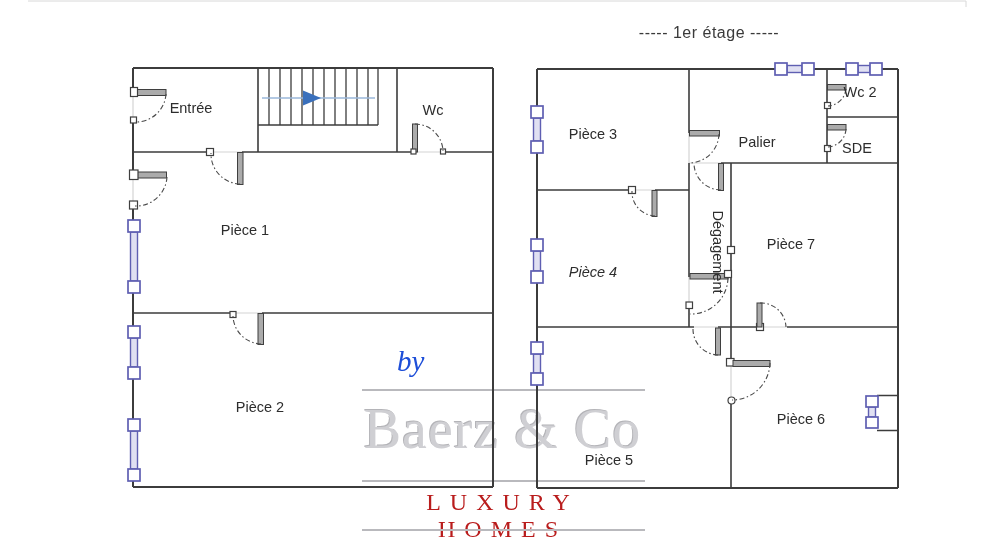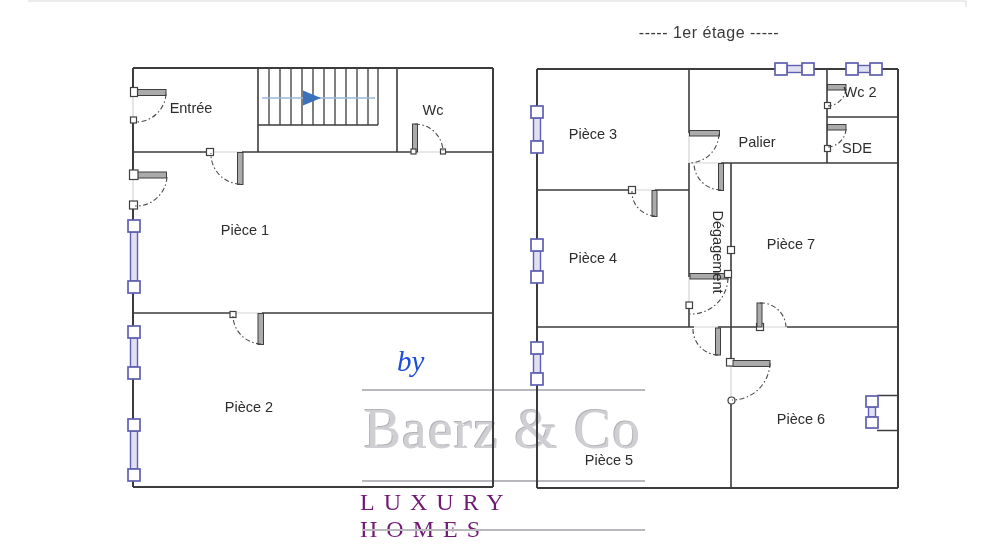--- a/index.html
+++ b/index.html
@@ -11,23 +11,23 @@
   .wm{position:absolute;left:360px;top:345px;width:285px;height:192px;z-index:1;
       font-family:"Liberation Serif",serif;color:var(--watermark,#c9c9cc);}
   .wm-by{position:absolute;left:37px;top:0px;font-size:29px;font-style:italic;
          color:#1d4ed8;text-shadow:1px 1px 0 #ffffff;}
   .wm-rule{position:absolute;left:2px;width:283px;height:0;
            border-top:2px solid #b9b9bd;}
   .wm-rule.r1{top:44px;}  .wm-rule.r2{top:135px;}  .wm-rule.r3{top:184px;}
   .wm-brand{position:absolute;left:0;top:54px;width:100%;text-align:center;
             font-size:56px;line-height:1.1;letter-spacing:1px;
             color:#cfcfd3;text-shadow:1.5px 1.5px 0 #ffffff,-1px -1px 0 #b4b4b8;}
-  .wm-tagline{position:absolute;left:0;top:144px;width:100%;text-align:left;
+  .wm-tagline{position:absolute;left:0;top:144px;width:100%;text-align:center;
               font-size:24px;letter-spacing:9px;word-spacing:14px;
-              color:#701a75;text-shadow:1px 1px 0 #ffffff;}
+              color:#b91c1c;text-shadow:1px 1px 0 #ffffff;}
 
   
   svg.plan{position:absolute;left:0;top:0;z-index:2;}
   .wall{stroke:var(--wall,#3c3c3c);stroke-width:2;fill:none;}
   .thin{stroke-width:1.6;}
   .tread{stroke:var(--wall,#3c3c3c);stroke-width:1.3;fill:none;}
   .gap{stroke:var(--faint,#d4d4d4);stroke-width:1.2;fill:none;}
   .leaf{fill:var(--door-leaf,#ababab);stroke:#3f3f3f;stroke-width:1;}
   .hinge{fill:#ffffff;stroke:#3f3f3f;stroke-width:1.2;}
   .arc{fill:none;stroke:#4a4a4a;stroke-width:1.1;stroke-dasharray:5 2.5 1.5 2.5;}
@@ -218,25 +218,25 @@
       </g>
     </g>
   </svg>
 
   <div class="labels">
     <div class="lbl title" style="left:709px;top:33px;">-----  1er étage  -----</div>
 
     <div class="lbl" style="left:191px;top:108px;">Entrée</div>
     <div class="lbl" style="left:433px;top:110px;">Wc</div>
     <div class="lbl" style="left:245px;top:230px;">Pièce 1</div>
-    <div class="lbl" style="left:245px;top:407px;padding-left:8px;">Pièce 2</div>
+    <div class="lbl" style="left:256px;top:407px;padding-left:8px;">Pièce 2</div>
 
     <div class="lbl" style="left:593px;top:134px;">Pièce 3</div>
     <div class="lbl" style="left:757px;top:100px;margin-top:42px;">Palier</div>
     <div class="lbl" style="left:860px;top:92px;">Wc 2</div>
     <div class="lbl" style="left:857px;top:136px;margin-top:12px;">SDE</div>
-    <div class="lbl" style="left:593px;top:258px;">Pièce 4</div>
+    <div class="lbl" style="left:593px;top:272px;font-style:italic;">Pièce 4</div>
     <div class="lbl vertical" style="left:718px;top:252px;">Dégagement</div>
     <div class="lbl" style="left:791px;top:244px;">Pièce 7</div>
     <div class="lbl" style="left:609px;top:416px;margin-top:44px;">Pièce 5</div>
     <div class="lbl" style="left:801px;top:419px;">Pièce 6</div>
   </div>
 </div>
 
 </body></html>

